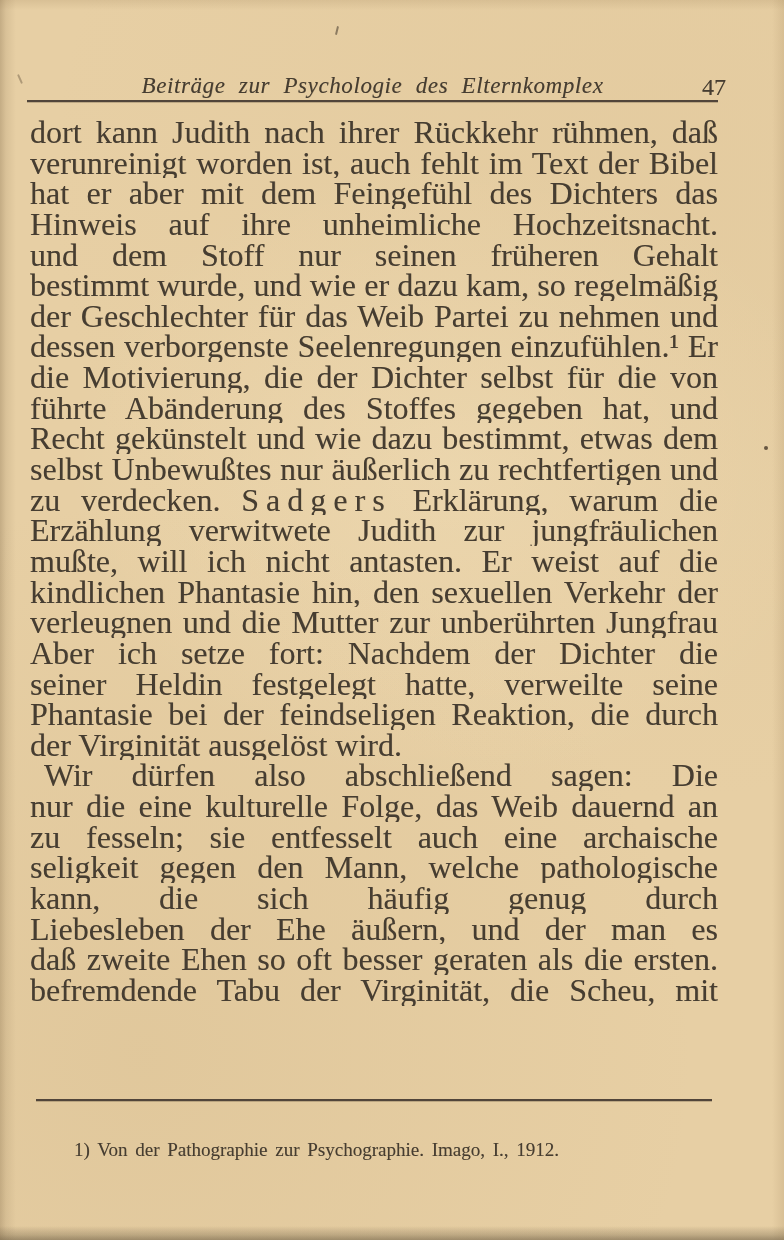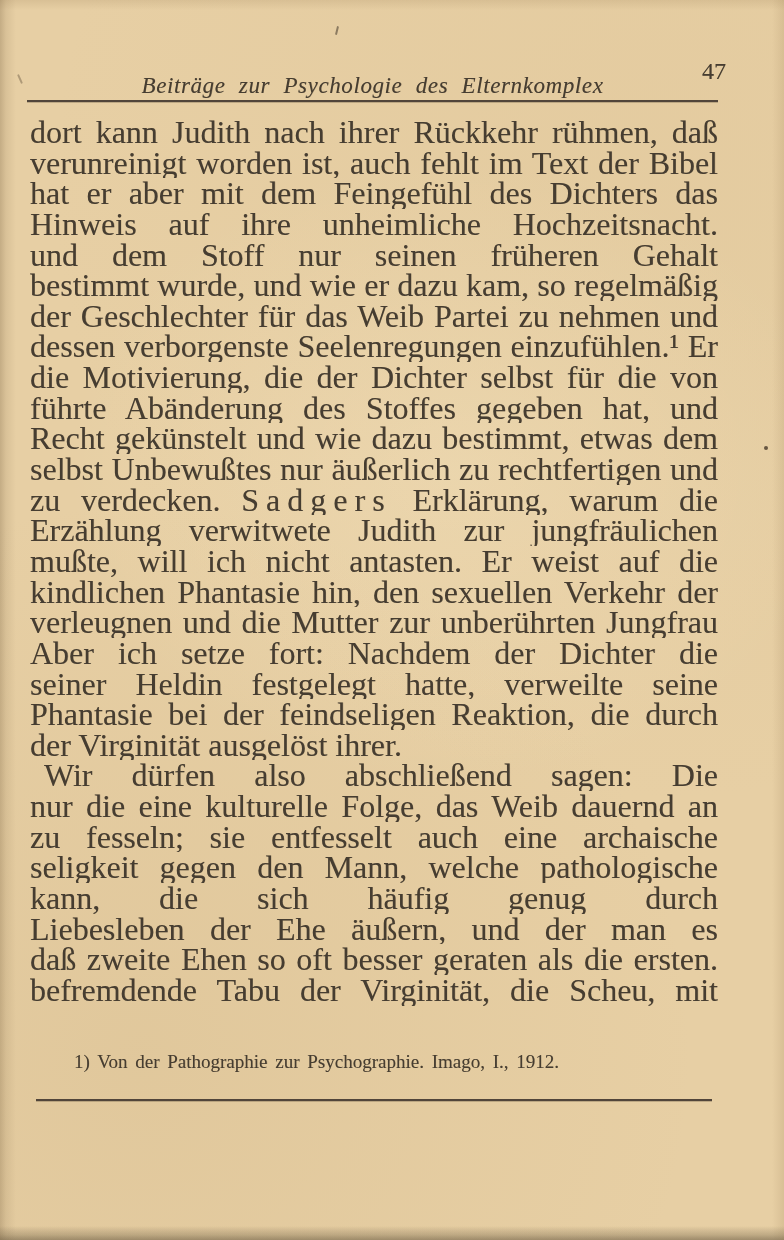--- a/index.html
+++ b/index.html
@@ -32,21 +32,21 @@
   .running-header{
     position:absolute; top:72px; left:27px; width:691px;
     text-align:center;
     font-style:italic;
     font-size:23px; line-height:28px;
     letter-spacing:0.6px; word-spacing:7px;
     color:var(--ink);
     text-shadow:0.3px 0.3px 0.6px rgba(60,50,35,0.35);
   }
   .page-number{
-    position:absolute; top:57px; right:58px;
+    position:absolute; top:73px; right:58px;
     font-size:24px; line-height:28px;
     color:var(--ink);
     text-shadow:0.3px 0.3px 0.6px rgba(60,50,35,0.35);
   }
   .header-rule{
     position:absolute; top:100px; left:27px; width:691px; height:2px;
     background:var(--rule);
     box-shadow:0 0.5px 0.5px rgba(70,58,42,0.5);
   }
 
@@ -68,21 +68,21 @@
   .line.indent{ text-indent:14px; }
   .sperr{ letter-spacing:0.22em; }
 
   
   .footnote-rule{
     position:absolute; top:1099px; left:36px; width:676px; height:2px;
     background:var(--rule);
     box-shadow:0 0.5px 0.5px rgba(70,58,42,0.5);
   }
   .footnote{
-    position:absolute; top:1049px; left:36px; width:676px;
+    position:absolute; top:1137px; left:36px; width:676px;
     padding-left:38px; box-sizing:border-box;
     font-size:19px; line-height:26px;
     word-spacing:3px;
     color:var(--ink);
     text-shadow:0.3px 0.3px 0.5px rgba(60,50,35,0.32);
   }
 
   
   .speck{ position:absolute; background:rgba(66,54,42,0.55); }
   .speck-apostrophe{ left:336px; top:26px; width:2px; height:9px; border-radius:2px; transform:rotate(14deg); }
@@ -118,21 +118,21 @@
       <div class="line"><span>Recht gekünstelt und wie dazu bestimmt, etwas dem Dichter</span></div>
       <div class="line"><span>selbst Unbewußtes nur äußerlich zu rechtfertigen und im Grunde</span></div>
       <div class="line"><span>zu verdecken. </span><span class="sperr">Sadgers</span><span> Erklärung, warum die nach der biblischen</span></div>
       <div class="line"><span>Erzählung verwitwete Judith zur jungfräulichen Witwe werden</span></div>
       <div class="line"><span>mußte, will ich nicht antasten. Er weist auf die Absicht der</span></div>
       <div class="line"><span>kindlichen Phantasie hin, den sexuellen Verkehr der Eltern zu</span></div>
       <div class="line"><span>verleugnen und die Mutter zur unberührten Jungfrau zu machen.</span></div>
       <div class="line"><span>Aber ich setze fort: Nachdem der Dichter die Jungfräulichkeit</span></div>
       <div class="line"><span>seiner Heldin festgelegt hatte, verweilte seine nachfühlende</span></div>
       <div class="line"><span>Phantasie bei der feindseligen Reaktion, die durch die Verletzung</span></div>
-      <div class="line para-end"><span>der Virginität ausgelöst ihrer.</span></div>
+      <div class="line para-end"><span>der Virginität ausgelöst wird.</span></div>
       <div class="line indent"><span>Wir dürfen also abschließend sagen: Die Defloration hat nicht</span></div>
       <div class="line"><span>nur die eine kulturelle Folge, das Weib dauernd an den Mann</span></div>
       <div class="line"><span>zu fesseln; sie entfesselt auch eine archaische Reaktion von Feind-</span></div>
       <div class="line"><span>seligkeit gegen den Mann, welche pathologische Formen annehmen</span></div>
       <div class="line"><span>kann, die sich häufig genug durch Hemmungserscheinungen im</span></div>
       <div class="line"><span>Liebesleben der Ehe äußern, und der man es zuschreiben darf,</span></div>
       <div class="line"><span>daß zweite Ehen so oft besser geraten als die ersten. Das</span></div>
       <div class="line"><span>befremdende Tabu der Virginität, die Scheu, mit welcher bei den</span></div>
     </div>
 

